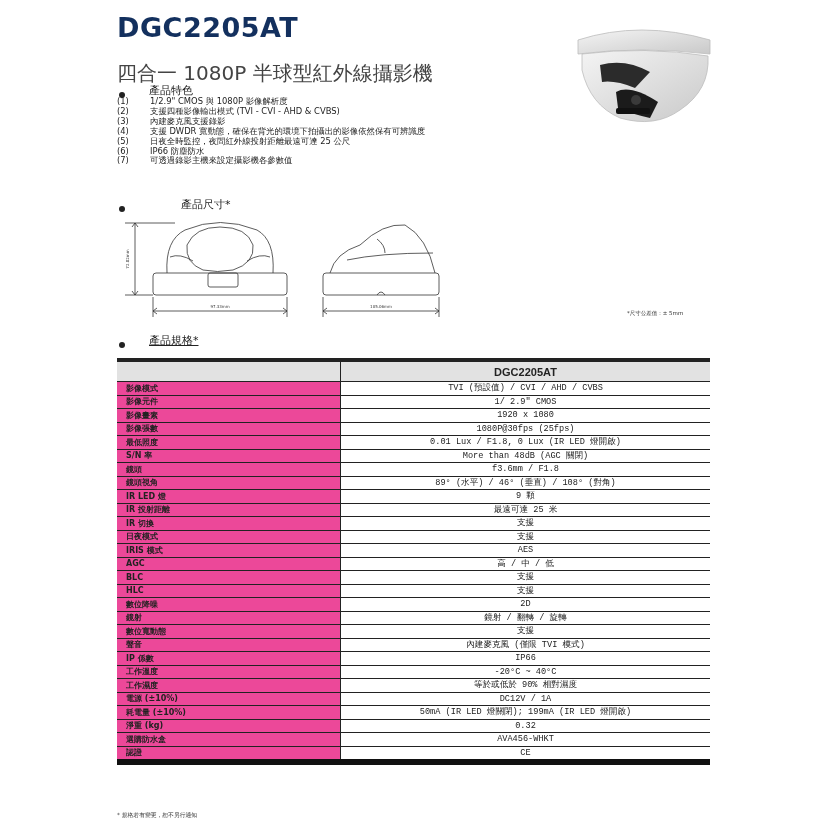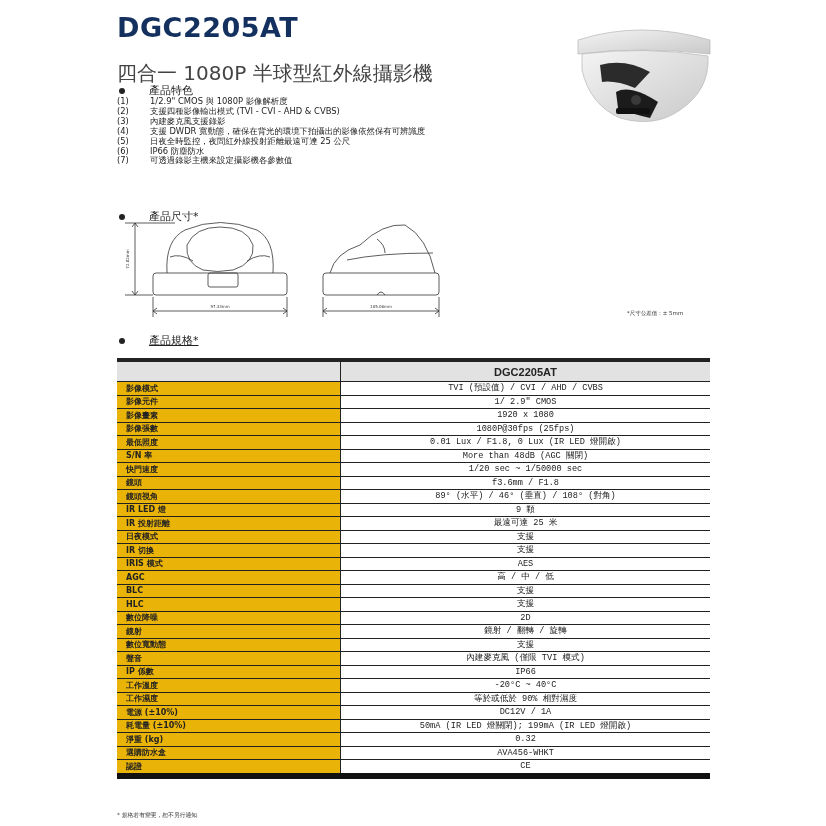--- a/index.html
+++ b/index.html
@@ -1,29 +1,29 @@
 <!DOCTYPE html>
 <html><head>
 <meta charset="utf-8">
 <style>
   html,body{margin:0;padding:0;background:#fff;}
   body{width:826px;height:826px;position:relative;overflow:hidden;font-family:"DejaVu Sans","Liberation Sans",sans-serif;color:#222;}
   .title{position:absolute;left:117px;top:12px;font-family:"DejaVu Sans",sans-serif;font-weight:bold;font-size:27px;letter-spacing:0.5px;color:#13305e;}
   .subtitle{position:absolute;left:117px;top:60px;font-size:20px;color:#444;}
-  .section{position:absolute;left:117px;font-size:11px;color:#222;display:flex;align-items:center;}
+  .section{position:absolute;left:117px;font-size:11px;color:#222;display:flex;align-items:flex-end;}
   .section .dot{width:6px;height:6px;border-radius:50%;background:#222;margin-right:24px;margin-left:2px;}
   .features{position:absolute;left:117px;top:97px;font-size:8.4px;line-height:9.9px;color:#222;}
   .feat{display:flex;}
   .feat .num{width:33px;}
   .camera{position:absolute;left:560px;top:10px;width:160px;height:125px;}
   .dims{position:absolute;left:115px;top:215px;width:330px;height:105px;}
   .tolerance{position:absolute;left:627px;top:310px;font-size:5.5px;color:#333;}
   table.spec{position:absolute;left:117px;top:358px;width:593px;border-collapse:collapse;font-size:8.6px;border-top:4px solid #222;border-bottom:6px solid #111;}
   table.spec td{height:12.5px;padding:0;border-bottom:1.2px solid #222;}
-  table.spec td.k{width:214px;background:#eab308;padding-left:9px;font-weight:bold;color:#222;border-right:1.6px solid #222;font-size:8px;}
+  table.spec td.k{width:214px;background:#ec4899;padding-left:9px;font-weight:bold;color:#222;border-right:1.6px solid #222;font-size:8px;}
   table.spec td.v{text-align:center;color:#222;font-family:Liberation Mono, monospace;}
   table.spec tr.head td{height:19px;background:#e2e2e2;}
   table.spec tr.head td.v{font-weight:bold;font-size:11px;font-family:"Liberation Sans",sans-serif;}
   .footnote{position:absolute;left:117px;top:811px;font-size:5.8px;color:#333;}
 </style>
 </head>
 <body>
 
 <div class="title">DGC2205AT</div>
 <div class="subtitle">四合一 1080P 半球型紅外線攝影機</div>
@@ -72,21 +72,21 @@
   <div class="feat">
       <span class="num">(6)</span>
       <span>IP66 防塵防水</span>
     </div>
   <div class="feat">
       <span class="num">(7)</span>
       <span>可透過錄影主機來設定攝影機各參數值</span>
     </div>
 </div>
 
-<div class="section" style="top:209px;">
+<div class="section" style="top:197px;gap:32px;">
   <span class="dot"></span>
   <span>產品尺寸*</span>
 </div>
 
 <svg class="dims" viewBox="0 0 330 105">
   <g fill="none" stroke="#333" stroke-width="0.8">
 
     <line x1="10" y1="8" x2="60" y2="8"></line>
     <line x1="20" y1="8" x2="20" y2="80"></line>
     <path d="M17 12 L20 8 L23 12 M17 76 L20 80 L23 76"></path>
@@ -146,45 +146,41 @@
       </tr>
   <tr>
         <td class="k">最低照度</td>
         <td class="v">0.01 Lux / F1.8, 0 Lux (IR LED 燈開啟)</td>
       </tr>
   <tr>
         <td class="k">S/N 率</td>
         <td class="v">More than 48dB (AGC 關閉)</td>
       </tr>
   <tr>
-        <td class="k">快門速度</td>
-        <td class="v">1/20 sec ~ 1/50000 sec</td>
-      </tr>
-  <tr>
         <td class="k">鏡頭</td>
         <td class="v">f3.6mm / F1.8</td>
       </tr>
   <tr>
         <td class="k">鏡頭視角</td>
         <td class="v">89° (水平) / 46° (垂直) / 108° (對角)</td>
       </tr>
   <tr>
         <td class="k">IR LED 燈</td>
         <td class="v">9 顆</td>
       </tr>
   <tr>
         <td class="k">IR 投射距離</td>
         <td class="v">最遠可達 25 米</td>
       </tr>
   <tr>
+        <td class="k">IR 切換</td>
+        <td class="v">支援</td>
+      </tr>
+  <tr>
         <td class="k">日夜模式</td>
-        <td class="v">支援</td>
-      </tr>
-  <tr>
-        <td class="k">IR 切換</td>
         <td class="v">支援</td>
       </tr>
   <tr>
         <td class="k">IRIS 模式</td>
         <td class="v">AES</td>
       </tr>
   <tr>
         <td class="k">AGC</td>
         <td class="v">高  /  中  /  低</td>
       </tr>

